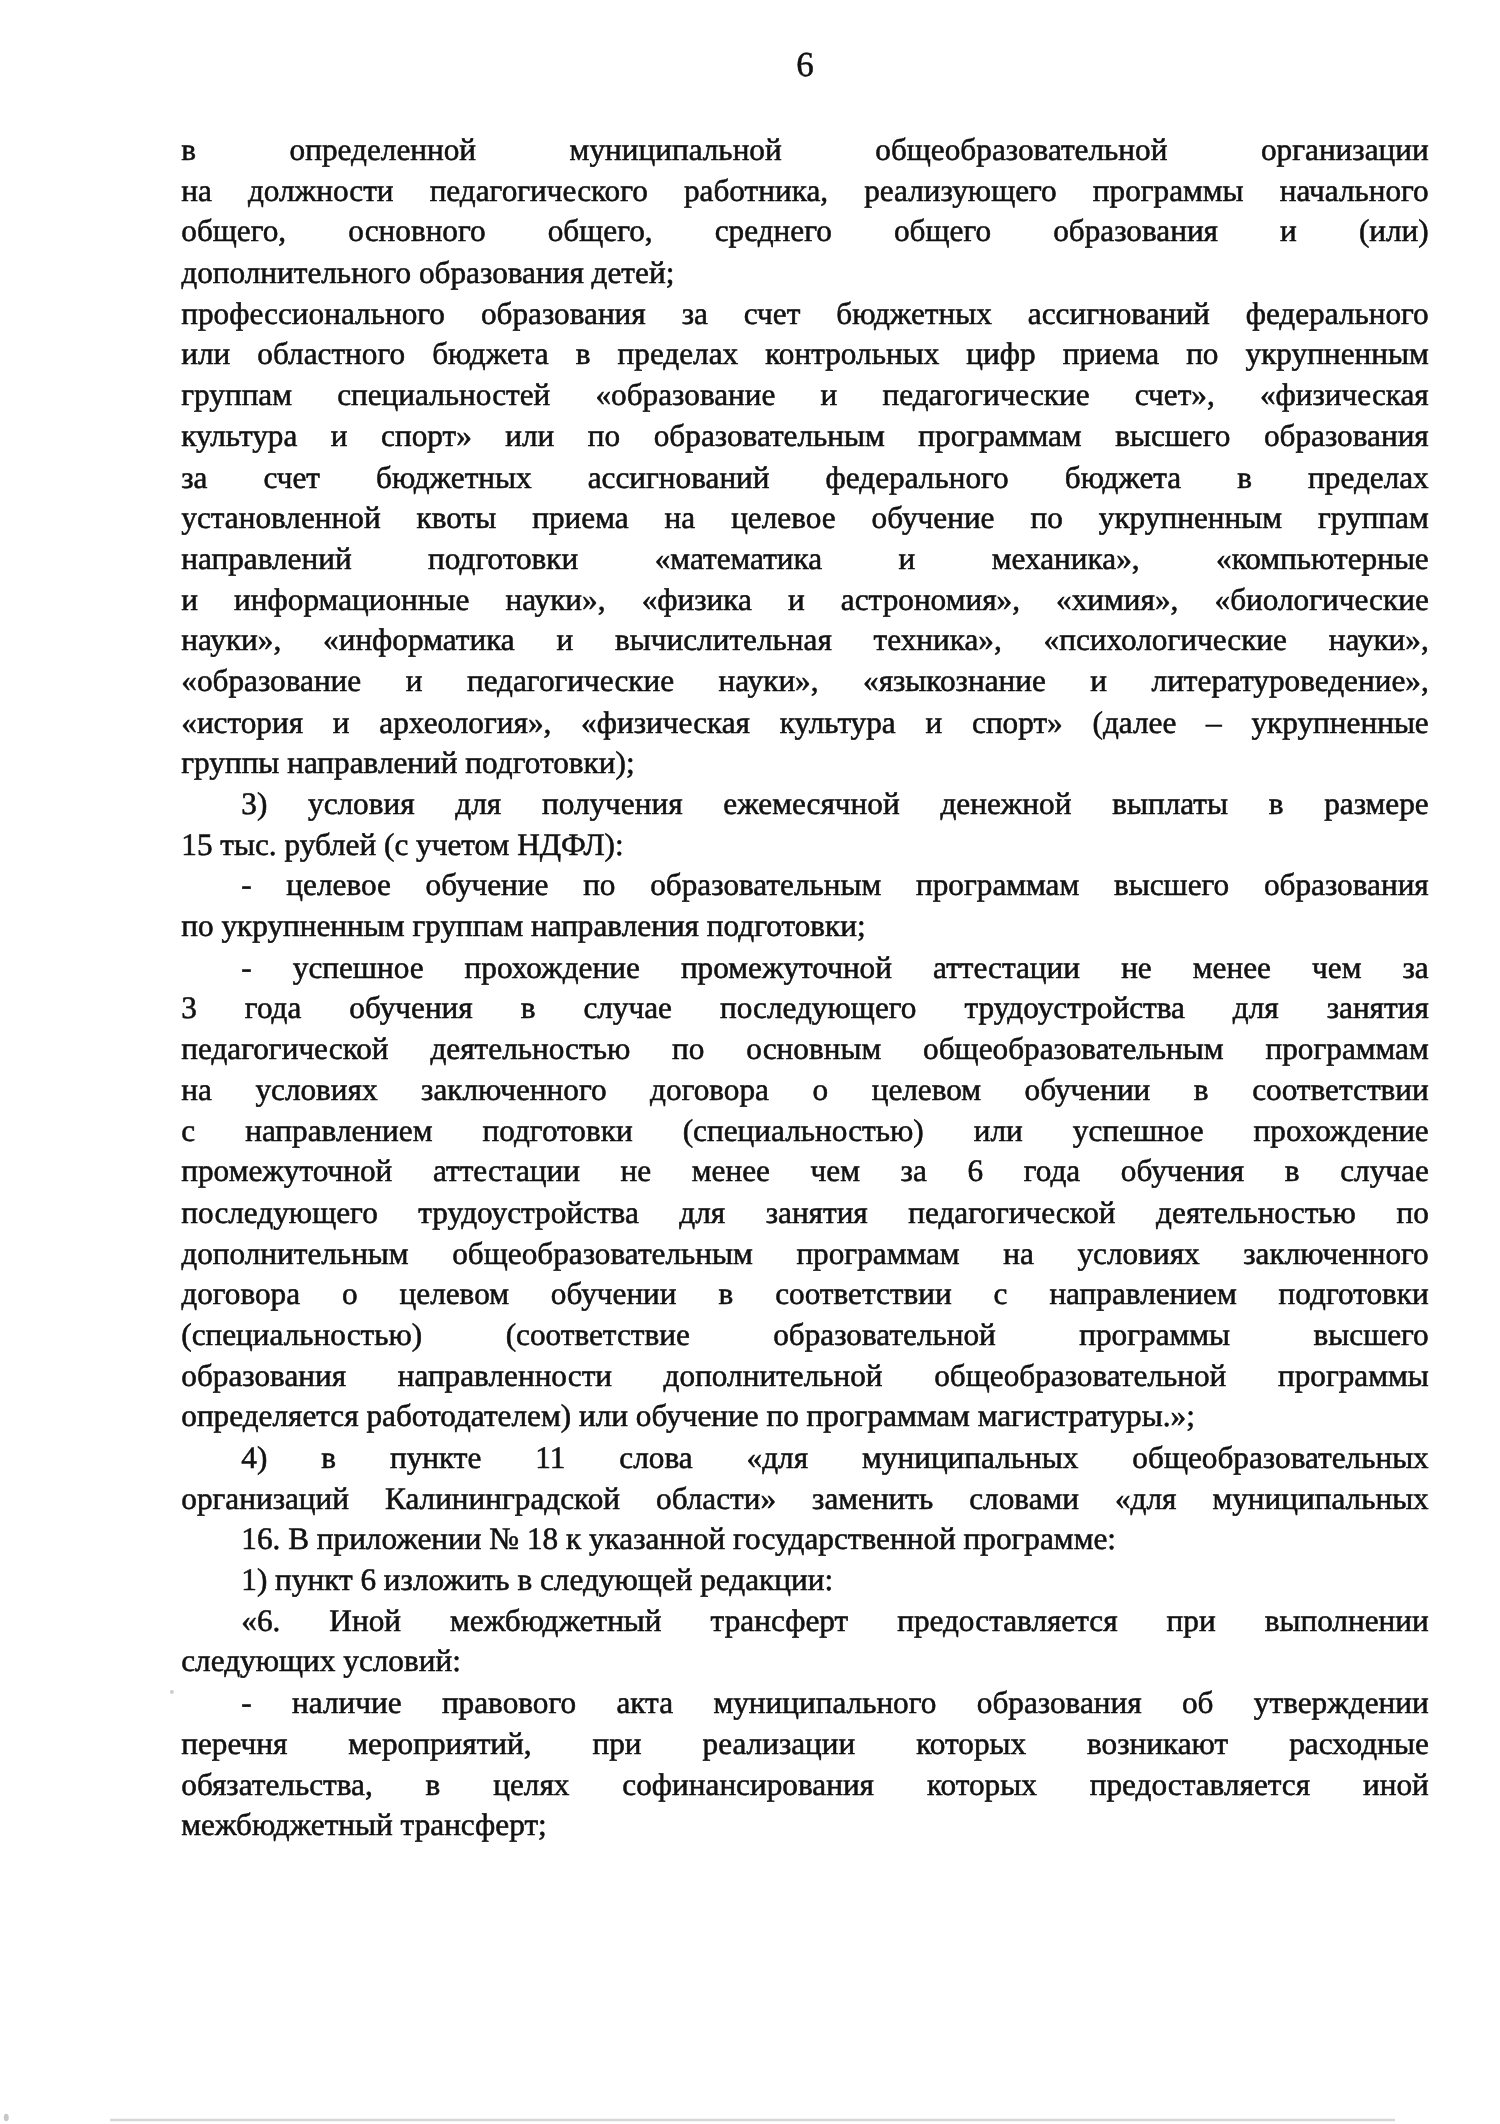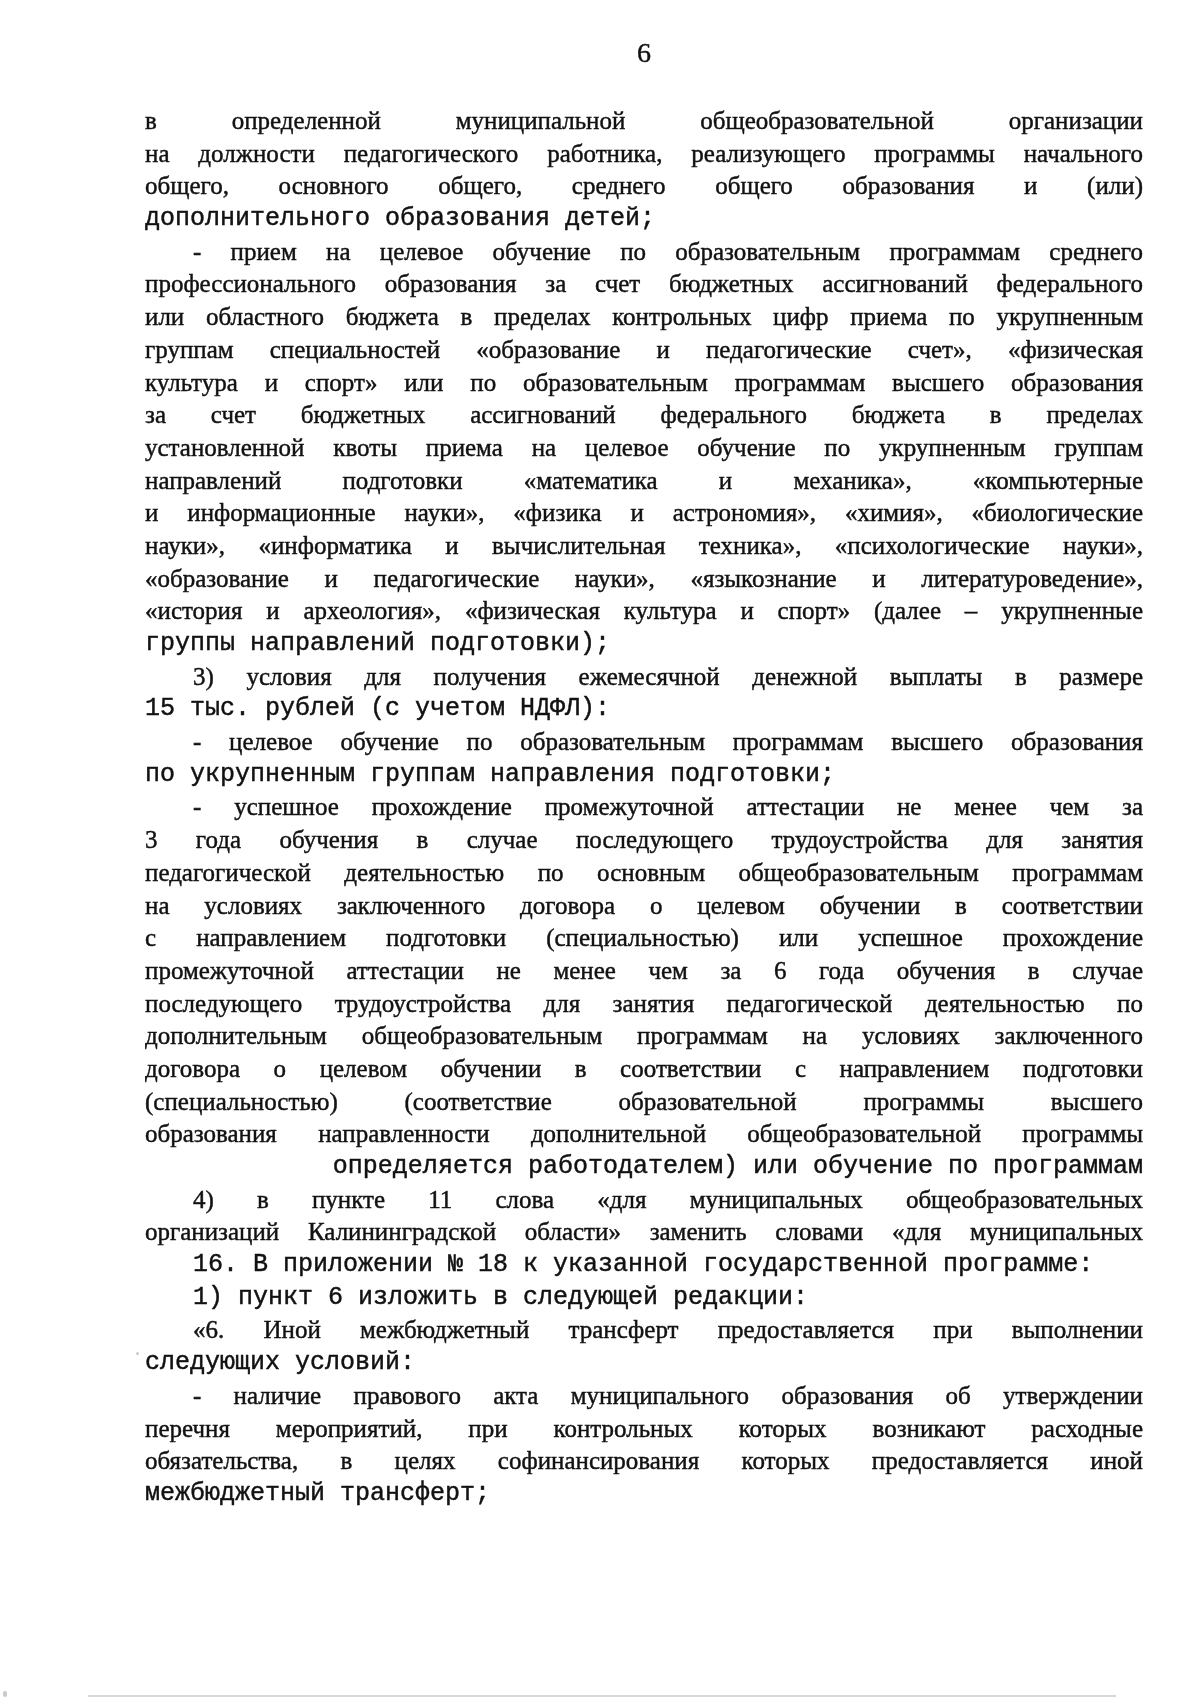--- a/index.html
+++ b/index.html
@@ -33,23 +33,22 @@
     font-size: 25px;
     line-height: 32.7px;
     height: 32.7px;
     overflow: hidden;
     white-space: normal;
     text-align: justify;
     text-align-last: justify;
     -webkit-text-stroke: 0.45px #121212;
   }
   .line.pl {            
-    text-align: right;
+    text-align: center;
     text-align-last: left;
-    font-family: Liberation Mono, monospace;
   }
   .line.ind { text-indent: 48px; }   
   .scan-line {
     position: absolute;
     left: 88px;
     right: 84px;
     bottom: 2px;
     height: 2px;
     background: #cdcdcd;
     opacity: 0.8;
@@ -81,21 +80,20 @@
 <div class="page">
   <div class="pagenum">6</div>
   <div class="doc">
       <div class="para">
         <div class="line">в определенной муниципальной общеобразовательной организации</div>
         <div class="line">на должности педагогического работника, реализующего программы начального</div>
         <div class="line">общего, основного общего, среднего общего образования и (или)</div>
         <div class="line pl">дополнительного образования детей;</div>
       </div>
       <div class="para">
-        <div class="line ind">- прием на целевое обучение по образовательным программам среднего</div>
         <div class="line">профессионального образования за счет бюджетных ассигнований федерального</div>
         <div class="line">или областного бюджета в пределах контрольных цифр приема по укрупненным</div>
         <div class="line">группам специальностей «образование и педагогические счет», «физическая</div>
         <div class="line">культура и спорт» или по образовательным программам высшего образования</div>
         <div class="line">за счет бюджетных ассигнований федерального бюджета в пределах</div>
         <div class="line">установленной квоты приема на целевое обучение по укрупненным группам</div>
         <div class="line">направлений подготовки «математика и механика», «компьютерные</div>
         <div class="line">и информационные науки», «физика и астрономия», «химия», «биологические</div>
         <div class="line">науки», «информатика и вычислительная техника», «психологические науки»,</div>
         <div class="line">«образование и педагогические науки», «языкознание и литературоведение»,</div>
@@ -133,21 +131,21 @@
       </div>
       <div class="para">
         <div class="line pl ind">1) пункт 6 изложить в следующей редакции:</div>
       </div>
       <div class="para">
         <div class="line ind">«6. Иной межбюджетный трансферт предоставляется при выполнении</div>
         <div class="line pl">следующих условий:</div>
       </div>
       <div class="para">
         <div class="line ind">- наличие правового акта муниципального образования об утверждении</div>
-        <div class="line">перечня мероприятий, при контрольных которых возникают расходные</div>
+        <div class="line">перечня мероприятий, при реализации которых возникают расходные</div>
         <div class="line">обязательства, в целях софинансирования которых предоставляется иной</div>
         <div class="line pl">межбюджетный трансферт;</div>
       </div>
     </div>
   <div class="scan-line"></div>
   <div class="speck-a"></div>
   <div class="speck-b"></div>
 </div>
 
 </body></html>

